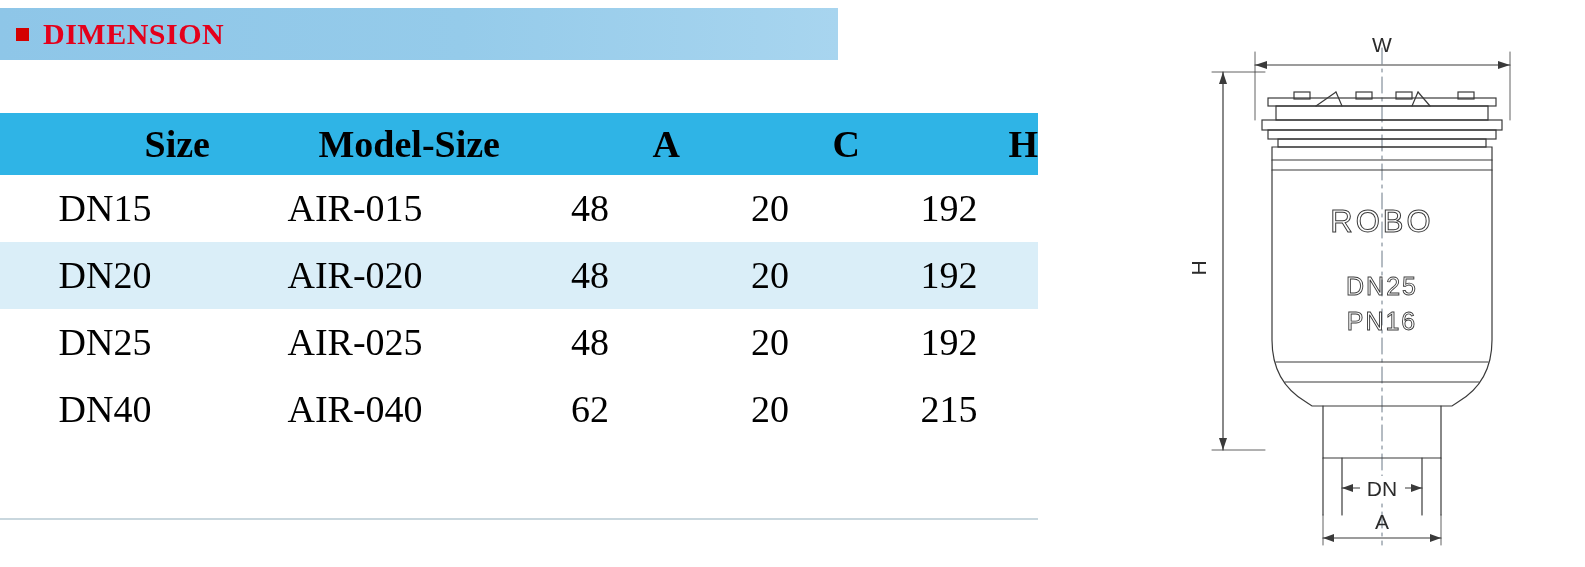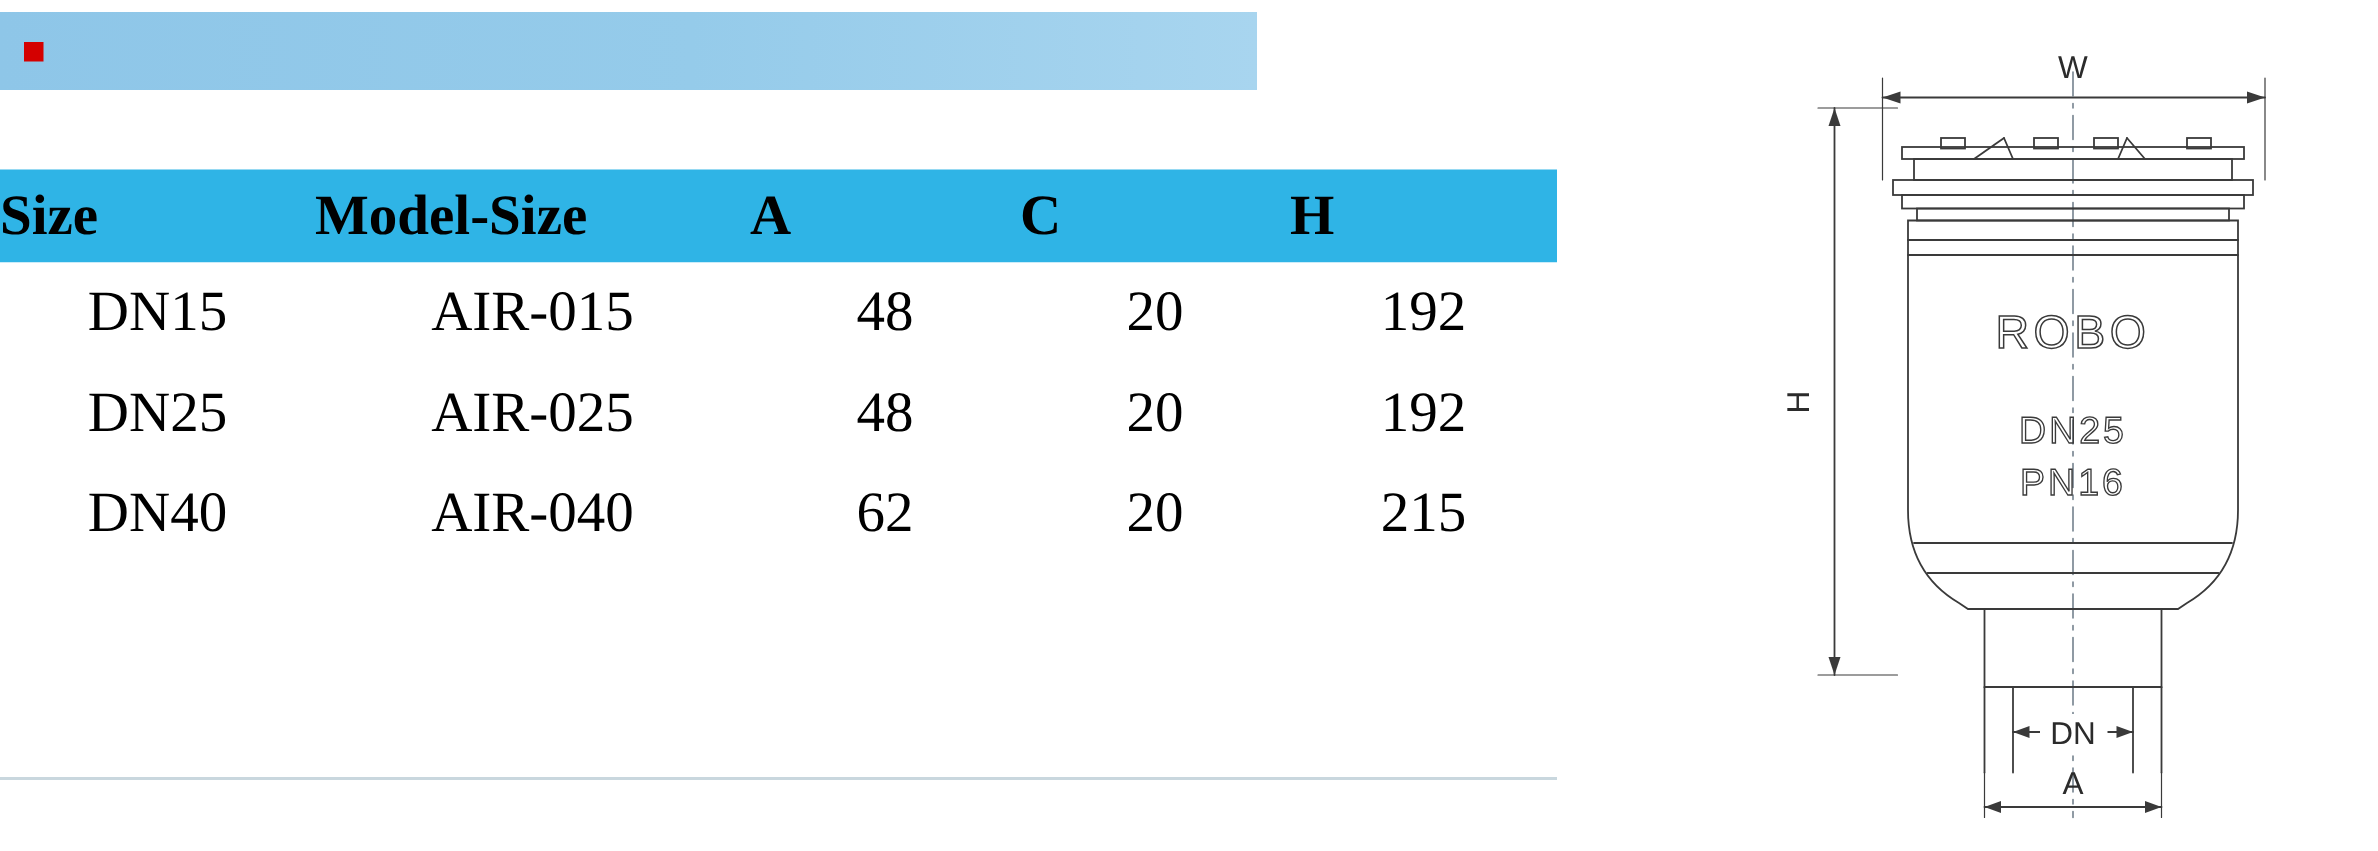--- a/index.html
+++ b/index.html
@@ -56,21 +56,21 @@
   .dim-table col.c-a          { width: 180px; }
   .dim-table col.c-c          { width: 180px; }
   .dim-table col.c-h          { width: 178px; }
 
   .dim-table thead th {
     background: #2fb4e6;
     color: #000000;
     font-weight: bold;
     font-size: 38px;
     height: 62px;
-    text-align: left;
+    text-align: right;
     font-family: "Liberation Serif", serif;
     padding: 0;
     line-height: 62px;
   }
   .dim-table tbody td {
     font-size: 38px;
     text-align: center;
     height: 67px;
     color: #000000;
     font-family: "Liberation Serif", serif;
@@ -101,20 +101,21 @@
     width: 385px;
     height: 550px;
   }
   .drawing svg { display: block; }
 </style>
 </head>
 <body>
 
 <div class="header-banner">
   <span class="header-bullet"></span>
+  <span class="header-title">DIMENSION</span>
 </div>
 
 <table class="dim-table">
   <colgroup>
     <col class="c-size">
       <col class="c-model">
       <col class="c-a">
       <col class="c-c">
       <col class="c-h">
   </colgroup>
@@ -128,20 +129,27 @@
     </tr>
   </thead>
   <tbody>
     <tr class="odd">
       <td>DN15</td>
       <td>AIR-015</td>
       <td>48</td>
       <td>20</td>
       <td>192</td>
     </tr>
+    <tr class="even">
+      <td>DN20</td>
+      <td>AIR-020</td>
+      <td>48</td>
+      <td>20</td>
+      <td>192</td>
+    </tr>
     <tr class="odd">
       <td>DN25</td>
       <td>AIR-025</td>
       <td>48</td>
       <td>20</td>
       <td>192</td>
     </tr>
     <tr class="odd">
       <td>DN40</td>
       <td>AIR-040</td>

